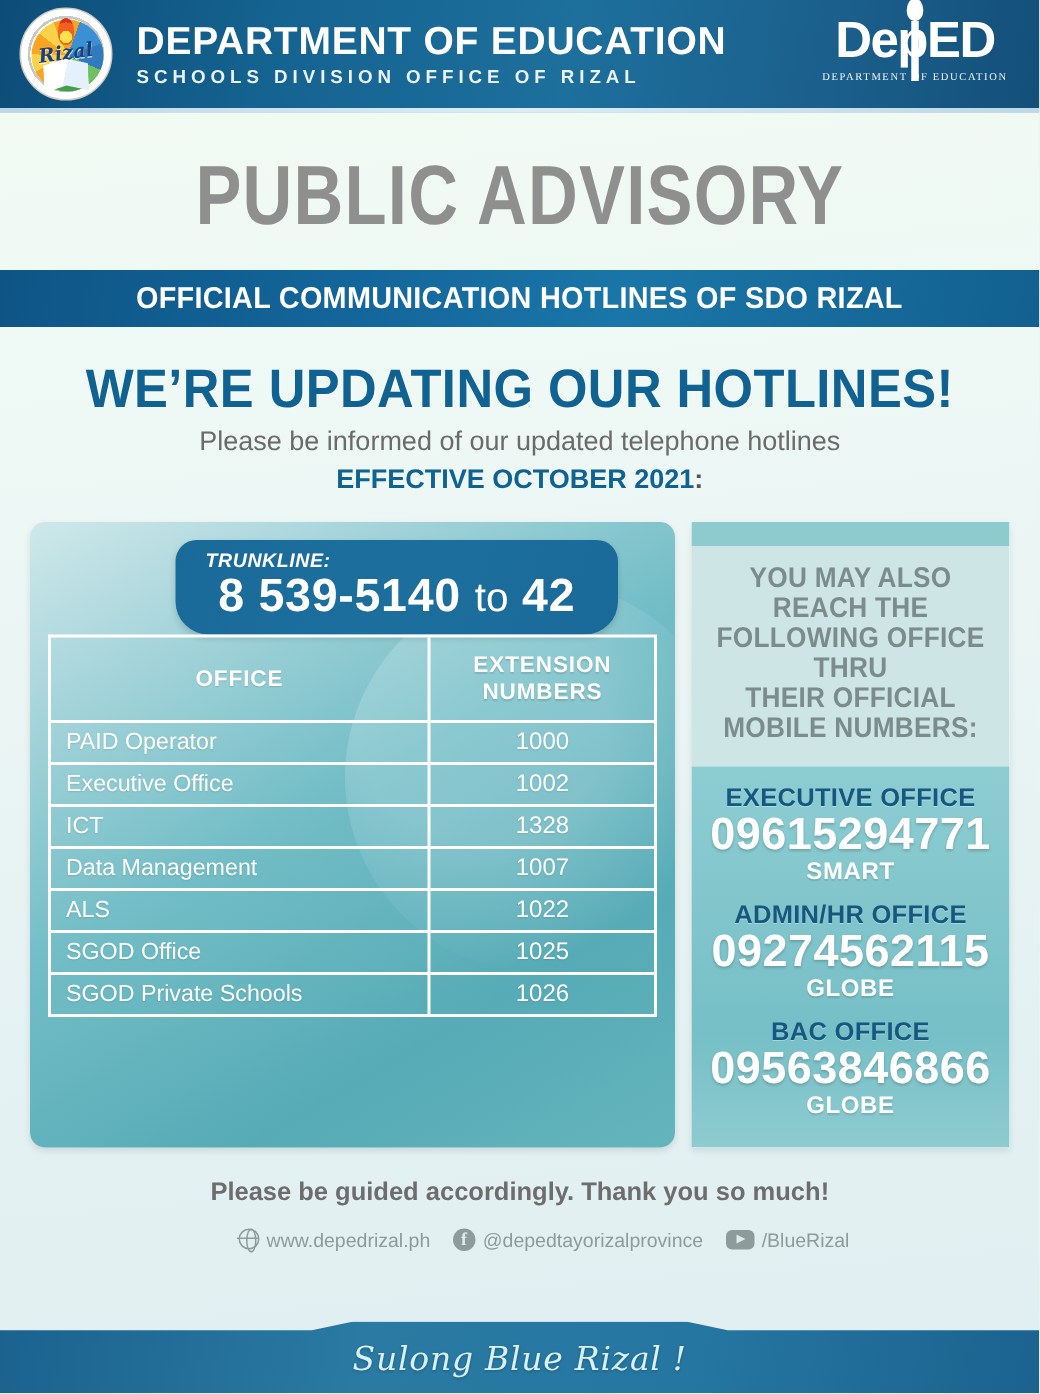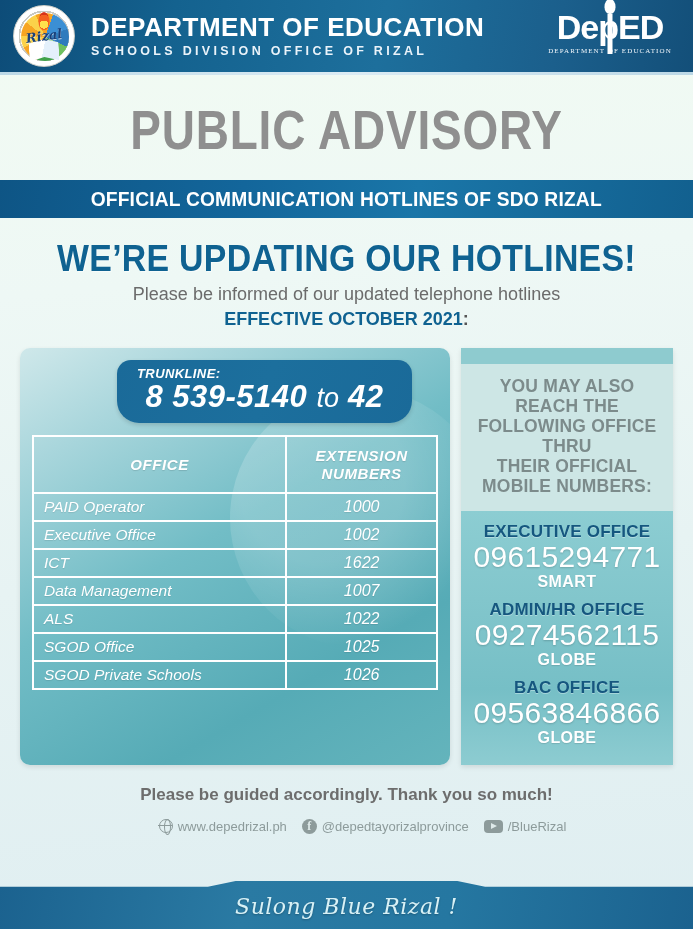--- a/index.html
+++ b/index.html
@@ -154,33 +154,31 @@
     width: 295px;
     box-shadow: 0 2px 4px rgba(0,0,0,.15);
   }
   .trunkline-label {
     font-size: 13px; font-style: italic; font-weight:bold;
     color:#ffffff; letter-spacing:0.4px; padding-left: 4px;
   }
   .trunkline-number {
     font-family:"Liberation Sans Narrow","Liberation Sans", sans-serif;
     color:#ffffff; font-size: 31px; font-weight:bold;
-    letter-spacing:0.5px; line-height:1.05; text-align:center;font-style:italic;
+    letter-spacing:0.5px; line-height:1.05; text-align:center;
   }
   .trunkline-number .to {
     font-weight: normal; font-size: 27px; letter-spacing:0;
   }
 
   .ext-table {
     position:relative;
-    margin-top: 12px;
     border: 2px solid #ffffff;
     border-collapse: separate; border-spacing: 0;
     width: 100%;
-    font-style: italic;
   }
   .ext-table td, .ext-table th {
     border-right: 2px solid #ffffff;
     border-bottom: 2px solid #ffffff;
     padding: 4px 10px;
     color:#ffffff;
   }
   .ext-table tr td:last-child, .ext-table tr th:last-child { border-right: none; }
   .ext-table tr:last-child td { border-bottom: none; }
   .ext-table th {
@@ -221,21 +219,21 @@
     padding: 12px 6px 8px 6px; text-align:center;
   }
   .rp-group { margin-bottom: 10px; }
   .rp-office {
     font-size: 17px; font-weight:bold; color:#15577f;
     letter-spacing:0.2px; line-height:1.1;
     text-shadow: 0 1px 0 rgba(255,255,255,.35);
   }
   .rp-number {
     font-family:"Liberation Sans Narrow","Liberation Sans", sans-serif;
-    font-size: 30px; font-weight:normal; color:#ffffff;
+    font-size: 30px; font-weight:bold; color:#ffffff;
     letter-spacing:0.3px; line-height:1.06;
     text-shadow: 0 1px 2px rgba(0,0,0,.18);
   }
   .rp-carrier {
     font-size: 16px; font-weight:bold; color:#ffffff;
     letter-spacing:0.4px; line-height:1.1;
     text-shadow: 0 1px 1px rgba(0,0,0,.12);
   }
 
   
@@ -353,21 +351,21 @@
           <tr>
               <td class="office">PAID Operator</td>
               <td class="ext">1000</td>
             </tr>
           <tr>
               <td class="office">Executive Office</td>
               <td class="ext">1002</td>
             </tr>
           <tr>
               <td class="office">ICT</td>
-              <td class="ext">1622</td>
+              <td class="ext">1328</td>
             </tr>
           <tr>
               <td class="office">Data Management</td>
               <td class="ext">1007</td>
             </tr>
           <tr>
               <td class="office">ALS</td>
               <td class="ext">1022</td>
             </tr>
           <tr>

